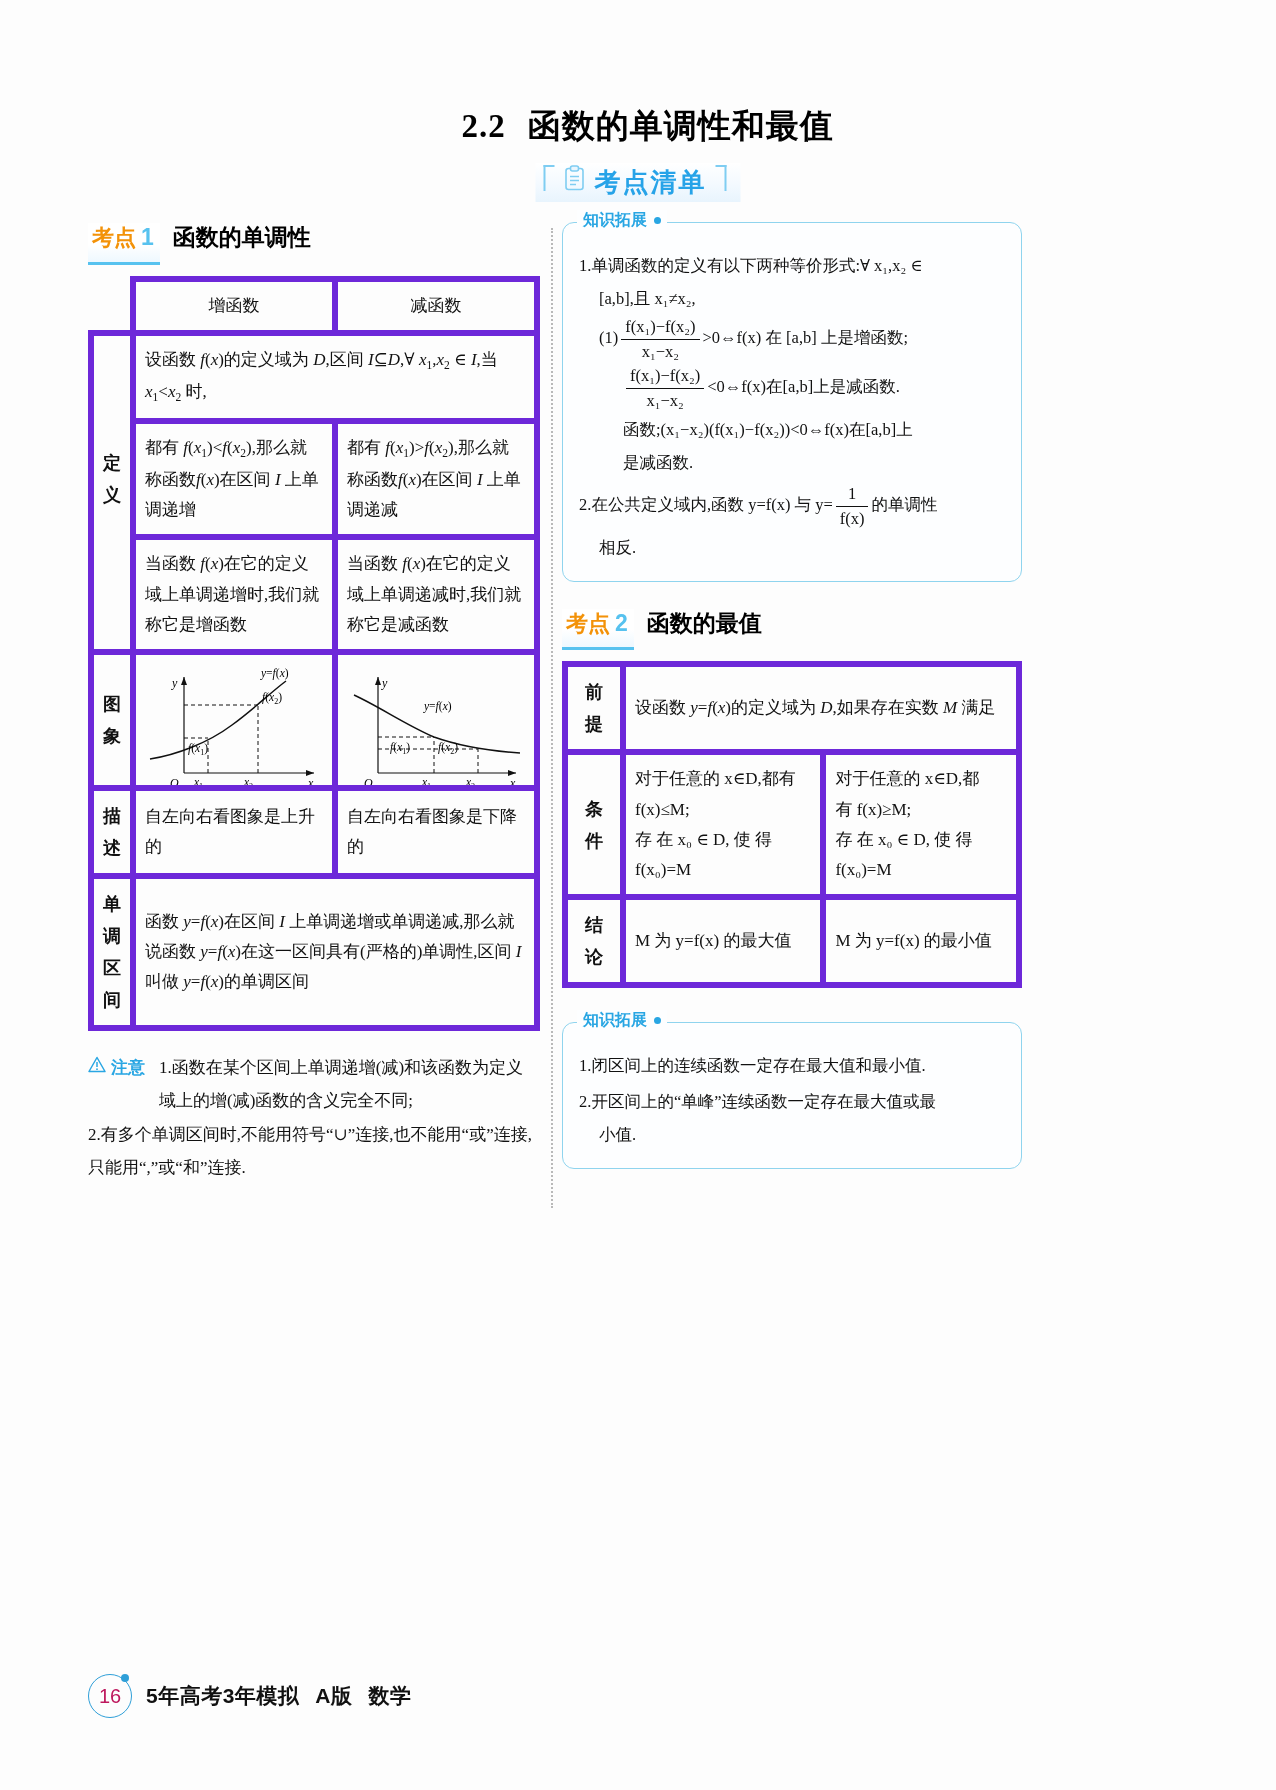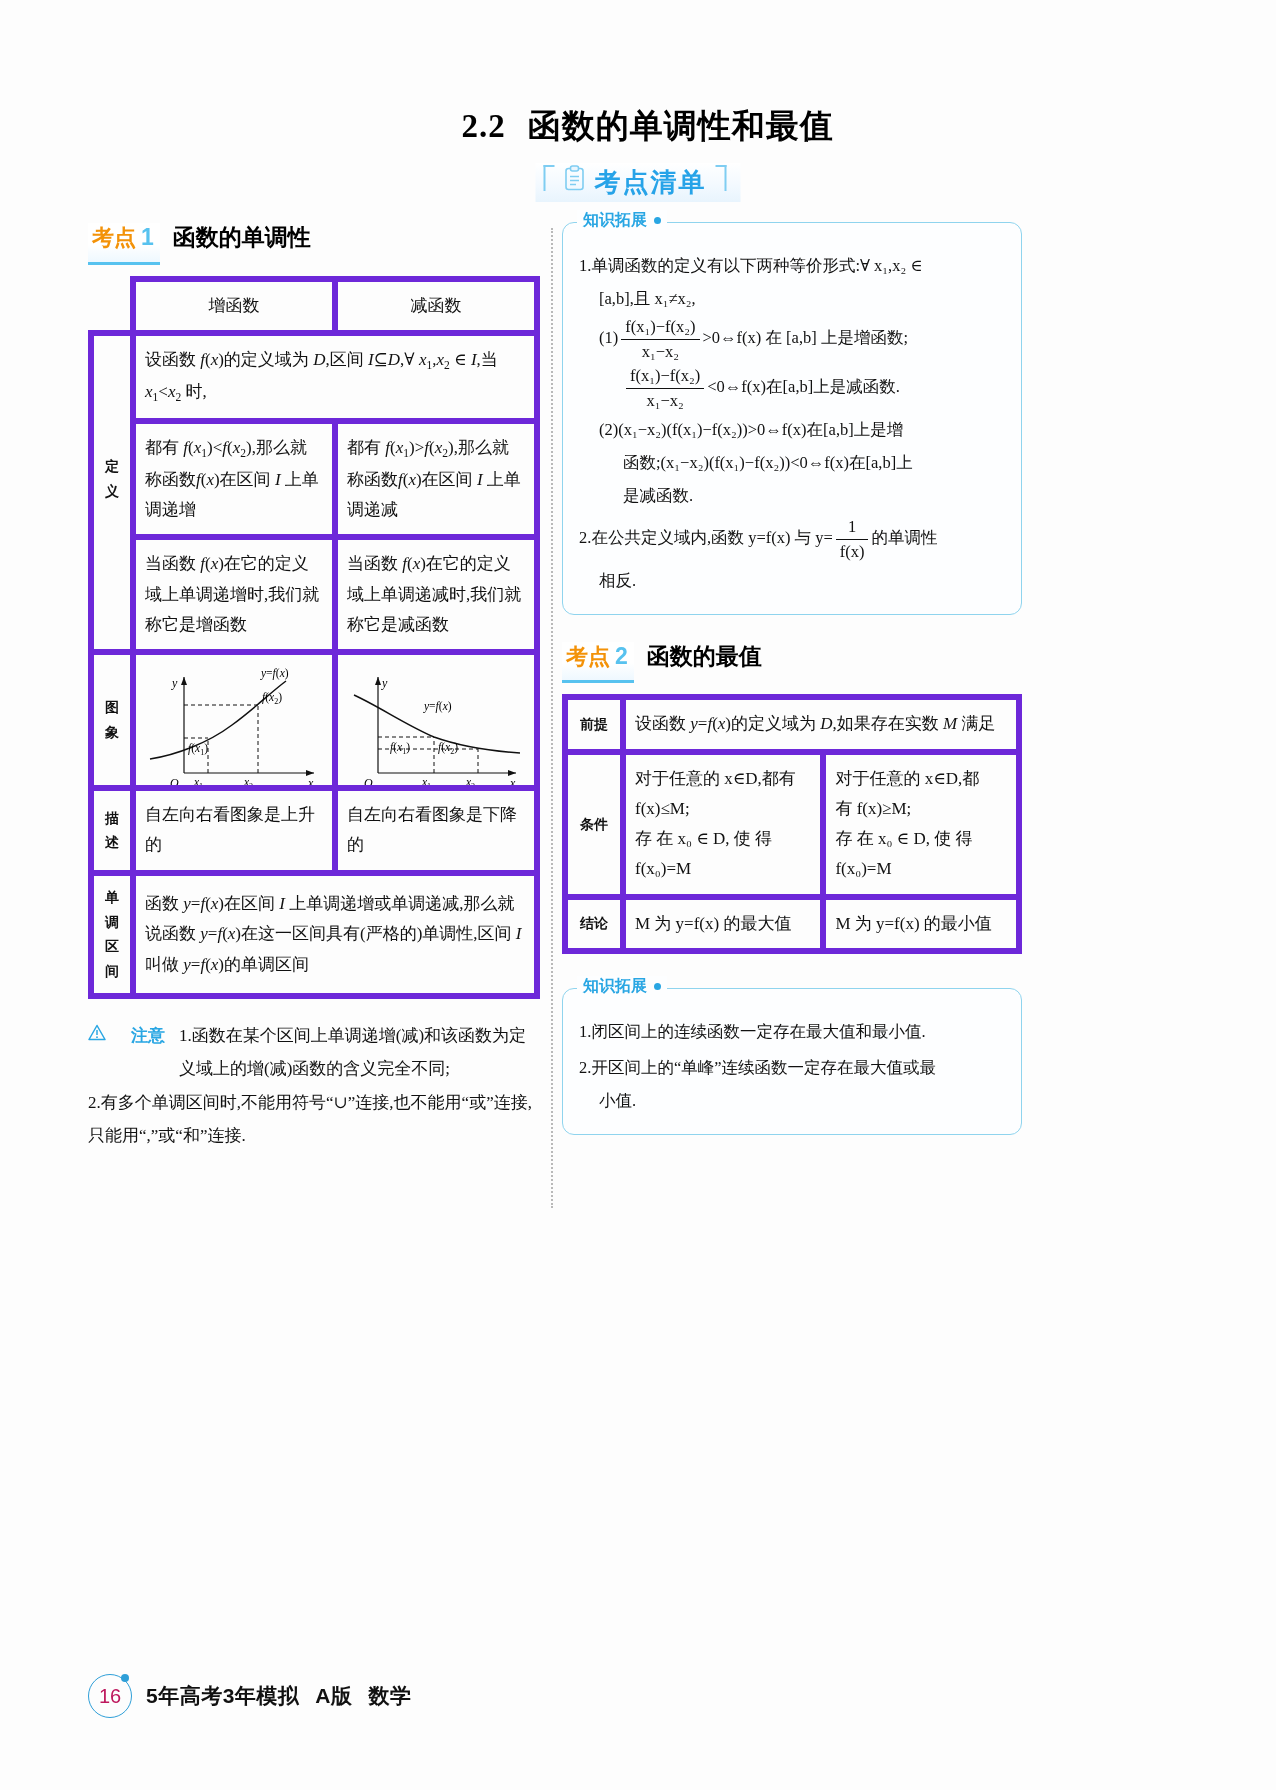--- a/index.html
+++ b/index.html
@@ -71,21 +71,21 @@
   
   table.t { border-collapse:collapse; width:100%; font-size:17px; }
   table.t td {
     border:6px solid #6d28d9;
     padding:9px 9px;
     vertical-align:middle;
     line-height:1.78;
   }
   table.t td.rowhead {
     text-align:center; font-weight:700; width:58px;
-    font-family:"Liberation Sans","DejaVu Sans",sans-serif; font-size:14px;
+    font-family:"Liberation Sans","DejaVu Sans",sans-serif; font-size:18px;
   }
   table.t td.colhead { text-align:center; }
   table.t td.blank { border-top:none; border-left:none; }
   .nb-top    { border-top:none !important; }
   .nb-bottom { border-bottom:none !important; }
 
   
   i.v { font-family:"Liberation Serif","DejaVu Serif",serif; font-style:italic; }
   sub { font-size:.68em; }
   .frac { display:inline-block; text-align:center; vertical-align:middle; margin:0 3px; }
@@ -116,21 +116,21 @@
   }
   .zs-label .dot { width:7px; height:7px; border-radius:50%; background:#29a6e3; }
   .zs-box ol { margin:0; padding:0; list-style:none; }
   .zs-box li { font-size:16.5px; line-height:2.0; margin-bottom:3px; }
   .zs-box .ind { display:block; padding-left:20px; }
   .zs-box .ind2 { display:block; padding-left:44px; }
 
   
   .note { margin-top:20px; font-size:17px; line-height:1.95; }
   .note .hd {
-    display:flex; align-items:flex-end; gap:25px; margin-bottom:2px;
+    display:flex; align-items:flex-end; gap:5px; margin-bottom:2px;
     float:left; margin-right:14px;
   }
   .note .hd .t {
     font-family:"Liberation Sans","DejaVu Sans",sans-serif;
     font-weight:700; color:#29a6e3; font-size:17px;
   }
   .note p { margin:0; }
 
   
   .footer { position:absolute; left:88px; bottom:72px; display:flex; align-items:center; gap:14px; }
@@ -312,21 +312,20 @@
       <ol>
         <li>
           <span>1.单调函数的定义有以下两种等价形式:∀ x₁,x₂ ∈</span>
           <span class="ind">[a,b],且 x₁≠x₂,</span>
           <span class="ind">
             <span>(1)</span><span class="frac"><span class="num">f(x₁)−f(x₂)</span><span class="den">x₁−x₂</span></span><span>&gt;0⇔f(x) 在 [a,b] 上是增函数;</span>
           </span>
           <span class="ind2">
             <span class="frac"><span class="num">f(x₁)−f(x₂)</span><span class="den">x₁−x₂</span></span><span>&lt;0⇔f(x)在[a,b]上是减函数.</span>
           </span>
-          <span class="ind">(2)(x₁−x₂)(f(x₁)−f(x₂))&gt;0⇔f(x)在[a,b]上是增</span>
           <span class="ind2">函数;(x₁−x₂)(f(x₁)−f(x₂))&lt;0⇔f(x)在[a,b]上</span>
           <span class="ind2">是减函数.</span>
         </li>
         <li>
           <span>2.在公共定义域内,函数 y=f(x) 与 y=</span><span class="frac"><span class="num">1</span><span class="den">f(x)</span></span><span>的单调性</span>
           <span class="ind">相反.</span>
         </li>
       </ol>
     </div>
 

